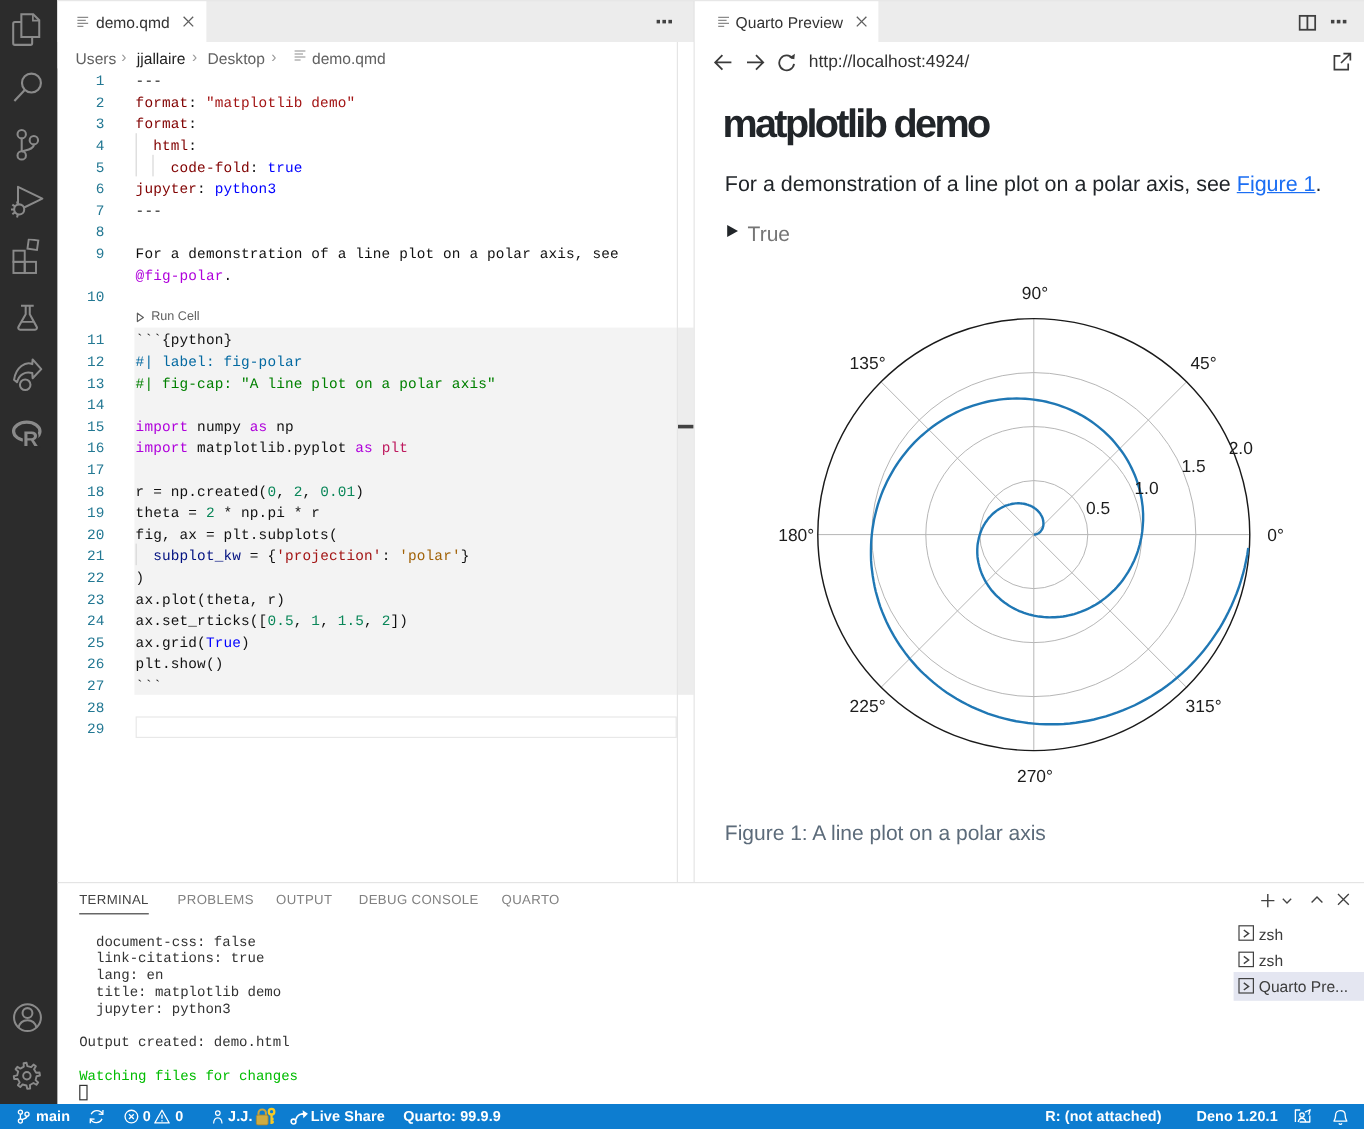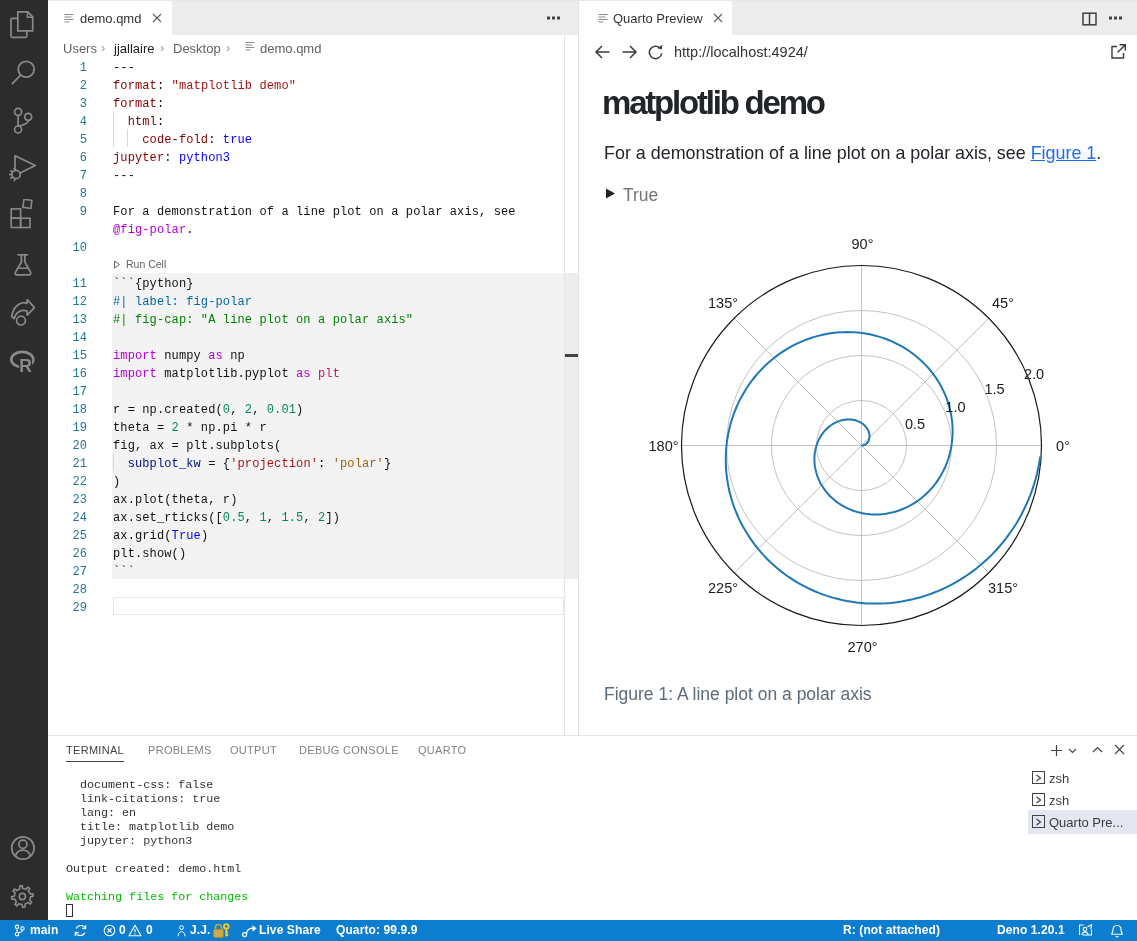--- a/index.html
+++ b/index.html
@@ -390,21 +390,21 @@
   <svg style="position:absolute;left:241px;top:3px" width="16" height="15" viewBox="0 0 16 15">
         <g fill="none" stroke="#fff" stroke-width="1.3">
           <circle cx="3.6" cy="11.6" r="2"></circle>
           <path d="M5.6 10 C6.6 5.6 10.4 4.2 13.6 6.2"></path>
         </g>
         <path d="M11.2 2.2 L15.6 5.2 L11.8 8.8 Z" fill="#fff"></path>
         <path d="M10.2 5.4 L12.6 5.4" stroke="#fff" stroke-width="1.3"></path>
       </svg>
   <div class="st" style="left:259px">Live Share</div>
   <div class="st" style="left:336px">Quarto: 99.9.9</div>
-  <div class="st" style="left:843px">R: (not attached)</div>
+  <div class="st" style="left:871px">R: (not attached)</div>
   <div class="st" style="left:997px">Deno 1.20.1</div>
   <svg style="position:absolute;left:1078px;top:4px" width="15" height="14" viewBox="0 0 15 14">
         <g fill="none" stroke="#fff" stroke-width="1.1">
           <path d="M5.5 1 H1.5 V11 M5 11 H13.5 V5.5" stroke-linejoin="round"></path>
           <circle cx="7" cy="5.2" r="1.8"></circle>
           <path d="M3.8 11 C4.3 8.9 5.5 7.9 7 7.9 C8.5 7.9 9.7 8.9 10.2 11"></path>
           <path d="M9.5 2.8 L13.8 0.8 L12.6 5" stroke-linejoin="round"></path>
         </g>
       </svg>
   <svg style="position:absolute;left:1110px;top:3.5px" width="14" height="14" viewBox="0 0 14 14">

